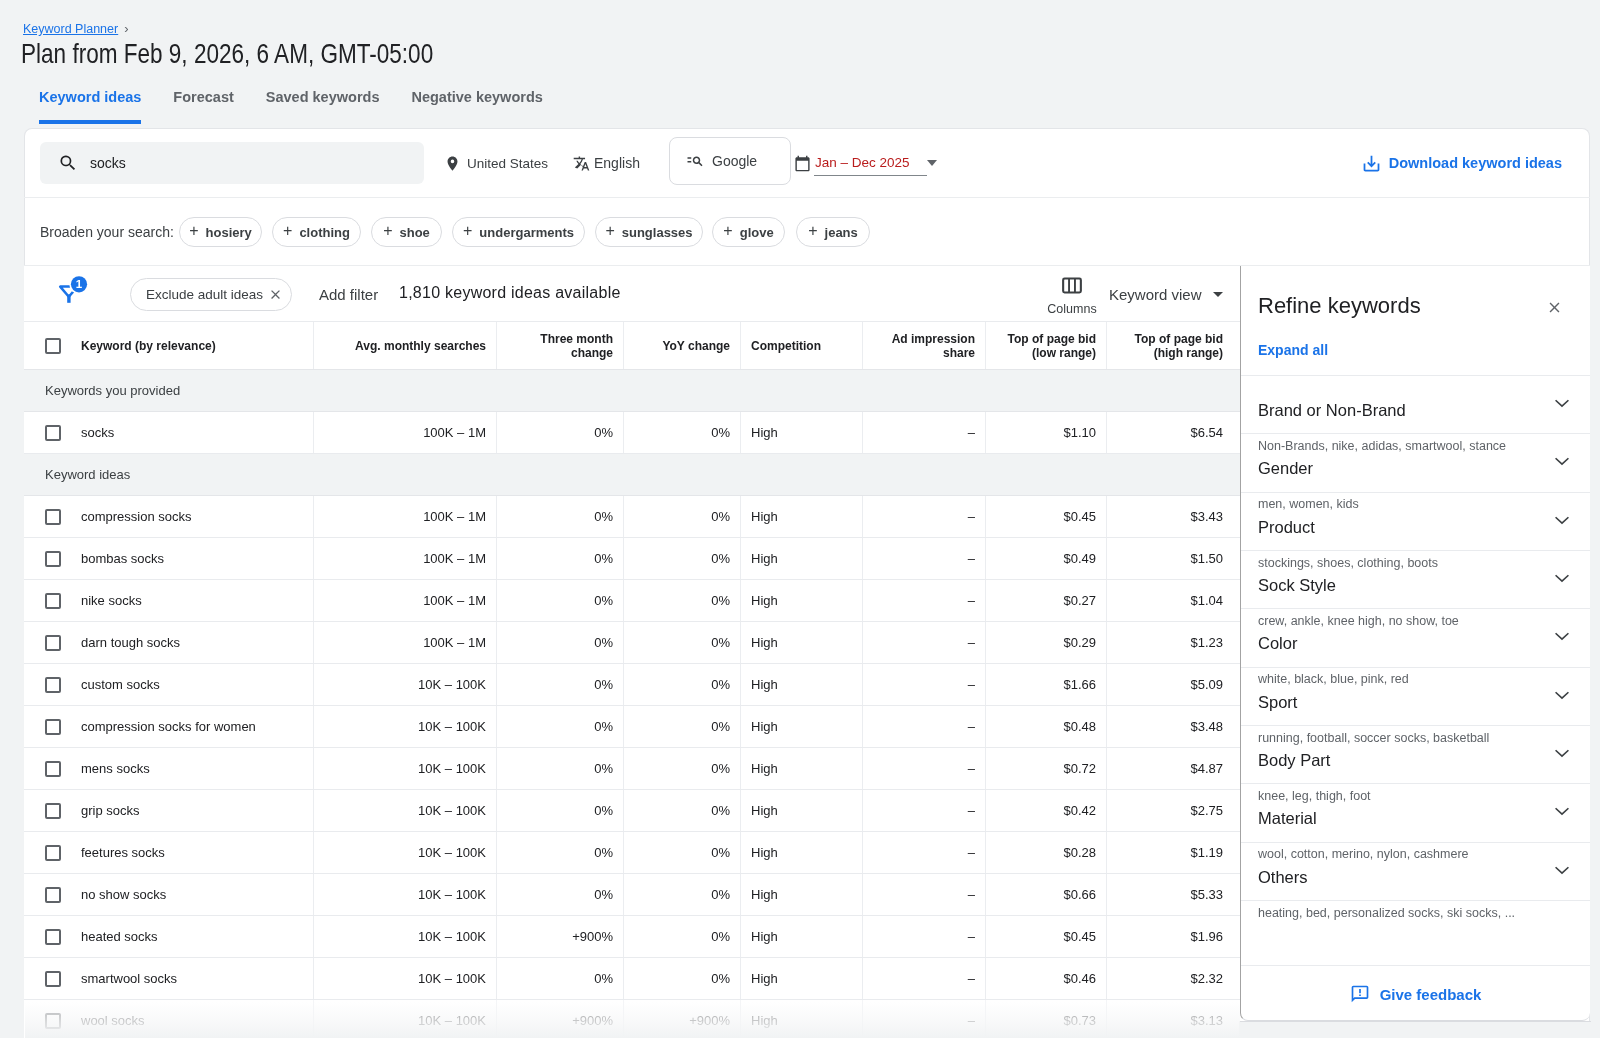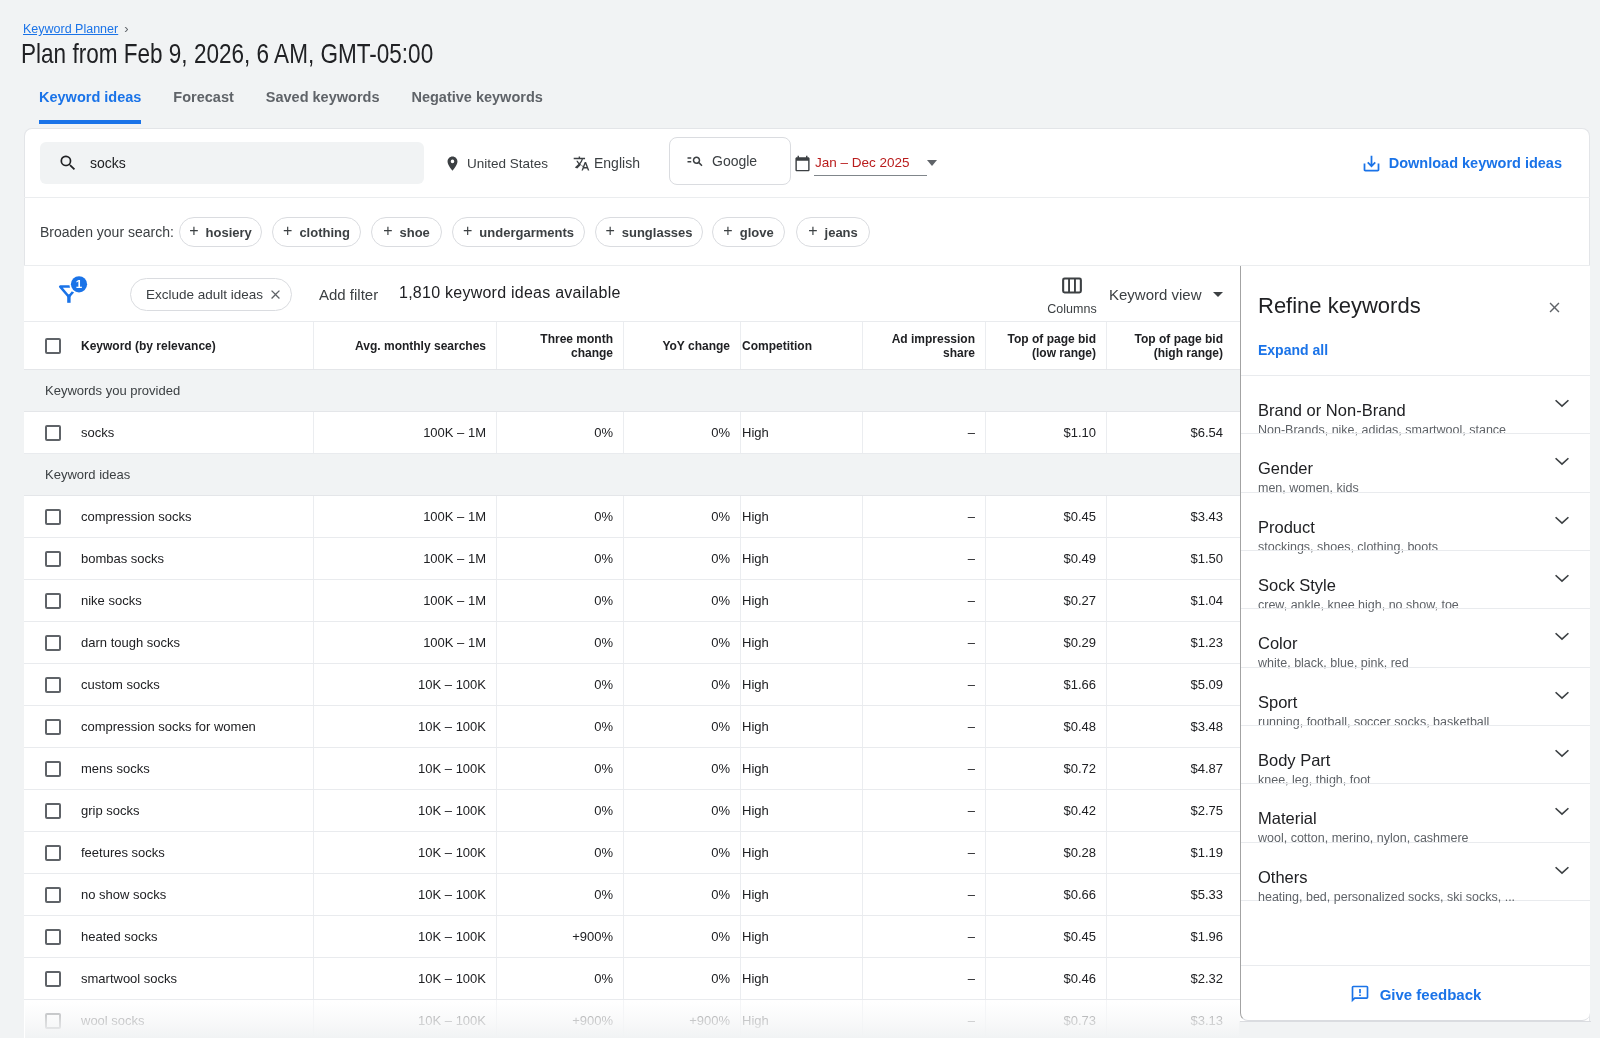--- a/index.html
+++ b/index.html
@@ -22,39 +22,39 @@
 .blabel{position:absolute;left:16px;top:26px;font-size:14px;color:#3c4043}
 .chip{position:absolute;top:19px;height:30px;border:1px solid #dadce0;border-radius:16px;display:flex;align-items:center;justify-content:center;font-size:13px;font-weight:700;color:#3c4043}
 .chip .pl{font-size:16px;font-weight:400;margin-right:7px;color:#3c4043;margin-top:-2px}
 .tablearea{position:absolute;left:24px;top:266px;width:1216px;height:772px;background:#fff;overflow:hidden}
 .fbar{position:relative;height:56px;border-bottom:1px solid #e9ebee}
 .fchip{position:absolute;left:106px;top:12px;height:33px;border:1px solid #dadce0;border-radius:17px;display:flex;align-items:center;font-size:13.5px;color:#3c4043;padding:0 8px 0 15px}
 .hrow{display:flex;height:48px;border-bottom:1px solid #e4e6e9;font-weight:700;font-size:12px;color:#202124}
 .hrow .c,.trow .c{height:100%;display:flex;align-items:center;justify-content:flex-end;padding-right:10px;border-left:1px solid #ebedf0}
 .hrow .c{text-align:right}
 .c.first{border-left:none;justify-content:flex-start;padding-right:0}
-.c.left{justify-content:flex-start;padding-left:1px}
+.c.left{justify-content:flex-start;padding-left:10px}
 .c.last{padding-right:17px}
 .w1{width:289px}.w2{width:183px}.w3{width:127px}.w4{width:117px}.w5{width:122px}.w6{width:123px}.w7{width:121px}.w8{width:134px}
 .band{height:42px;background:#f1f3f4;border-bottom:1px solid #e4e6e9;display:flex;align-items:center;padding-left:21px;font-size:13px;color:#3c4043}
 .trow{display:flex;height:42px;border-bottom:1px solid #e9ebee;font-size:13px;color:#202124;background:#fff}
 .cb{width:16px;height:16px;border:2px solid #5f6368;border-radius:2px;margin-left:21px;margin-right:20px;flex:none}
 .funnel{position:absolute;left:34px;top:8px}
 .colbtn{position:absolute;left:1038px;top:11px;width:20px;text-align:center}
 .collabel{position:absolute;left:1008px;top:36px;width:80px;text-align:center;font-size:12.5px;color:#3c4043}
 .kv{position:absolute;left:1085px;top:20px;font-size:15px;color:#3c4043;display:flex;align-items:center}
 .addf{position:absolute;left:295px;top:20px;font-size:15px;color:#3c4043}
 .avail{position:absolute;left:375px;top:18px;font-size:16px;letter-spacing:.25px;color:#202124}
 .panel{position:absolute;left:1240px;top:266px;width:350px;height:755px;background:#fff;border-left:1px solid #a3a3a3;border-bottom:1px solid #dadce0;border-radius:0 0 8px 8px}
 .ptitle{position:absolute;left:17px;top:27px;font-size:22px;color:#202124}
 .pclose{position:absolute;right:27px;top:33px}
 .expand{position:absolute;left:17px;top:76px;font-size:14px;font-weight:700;color:#1a73e8}
 .sect{position:absolute;left:0;width:349px;height:59px;border-top:1px solid #e9ebee;padding-left:17px}
 .sect .t{margin-top:25px;font-size:16.5px;color:#202124}
-.sect .s{margin-top:3px;font-size:12.5px;color:#5f6368}
+.sect .s{margin-top:19px;font-size:12.5px;color:#5f6368}
 .sect svg{position:absolute;right:17px;top:16px}
 .pdiv{position:absolute;left:0;width:349px;border-top:1px solid #e9ebee}
 .gf{position:absolute;left:0;top:718px;width:349px;display:flex;align-items:center;justify-content:center;color:#1a73e8;font-size:15px;font-weight:700}
 .patch{position:absolute;left:1239px;top:1021px;width:361px;height:17px;background:#f1f3f4}
 .fade{position:absolute;left:25px;top:1002px;width:1215px;height:36px;background:linear-gradient(to bottom,rgba(255,255,255,0) 0%,rgba(244,245,246,0.6) 55%,#f1f3f4 100%);pointer-events:none}
 </style>
 </head>
 <body>
 <div class="crumb"><span class="lk">Keyword Planner</span><span class="sep">›</span></div>
 <h1>Plan from Feb 9, 2026, 6 AM, GMT-05:00</h1>

